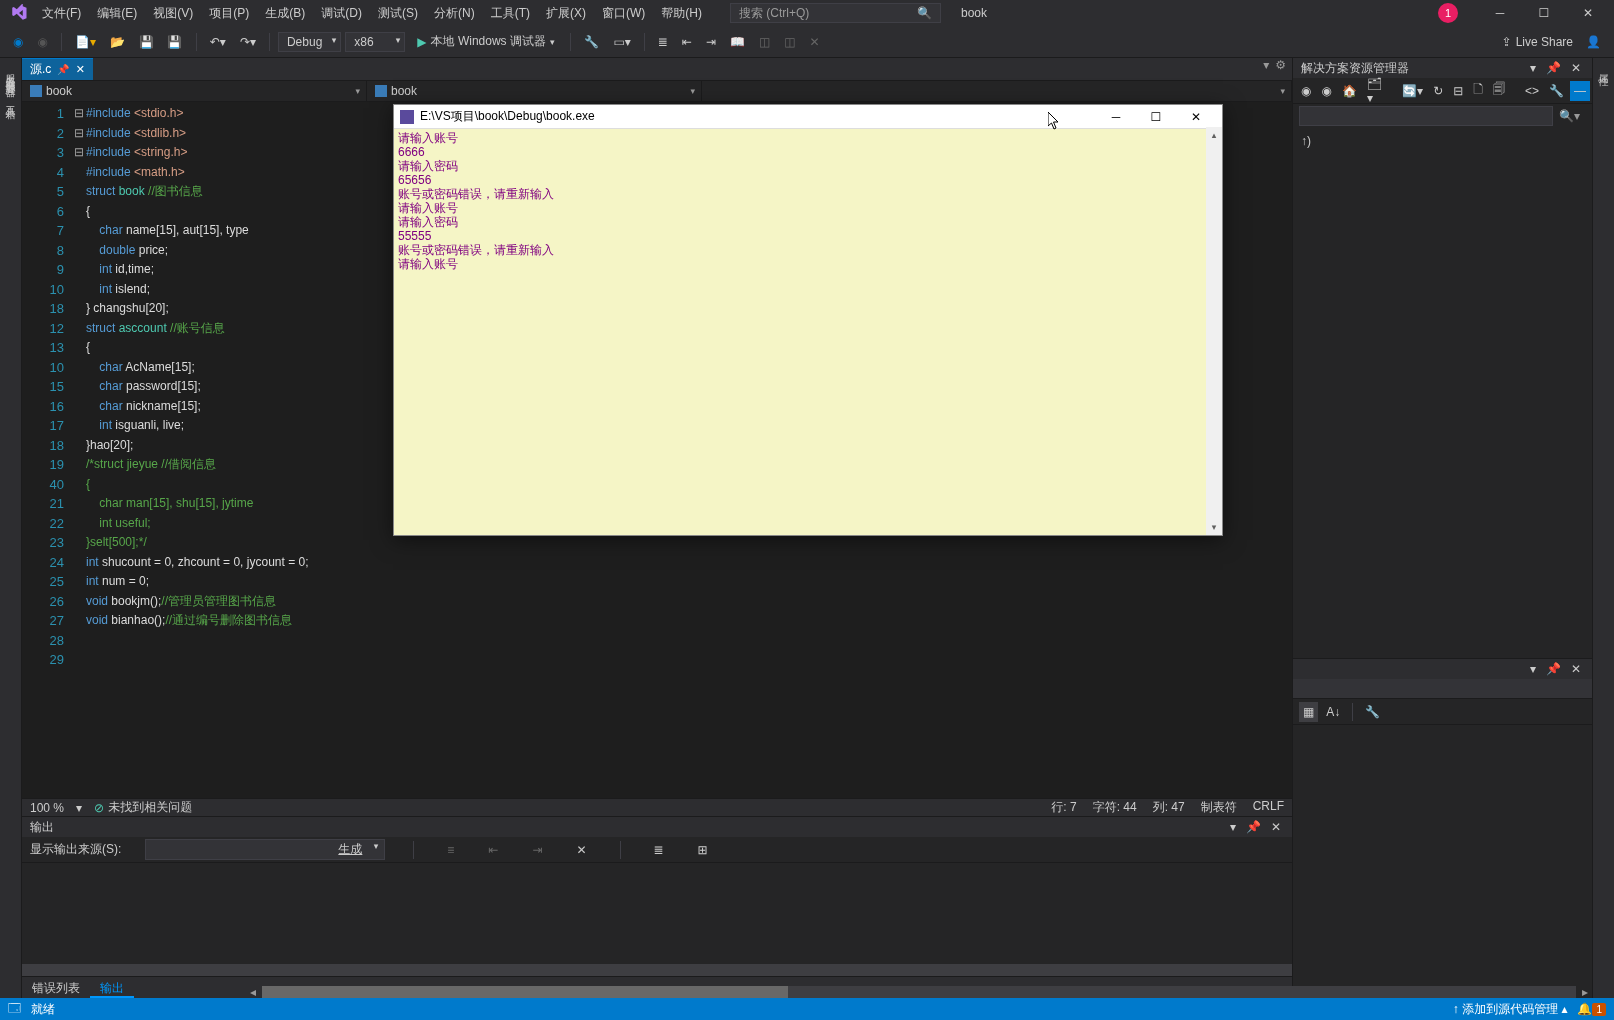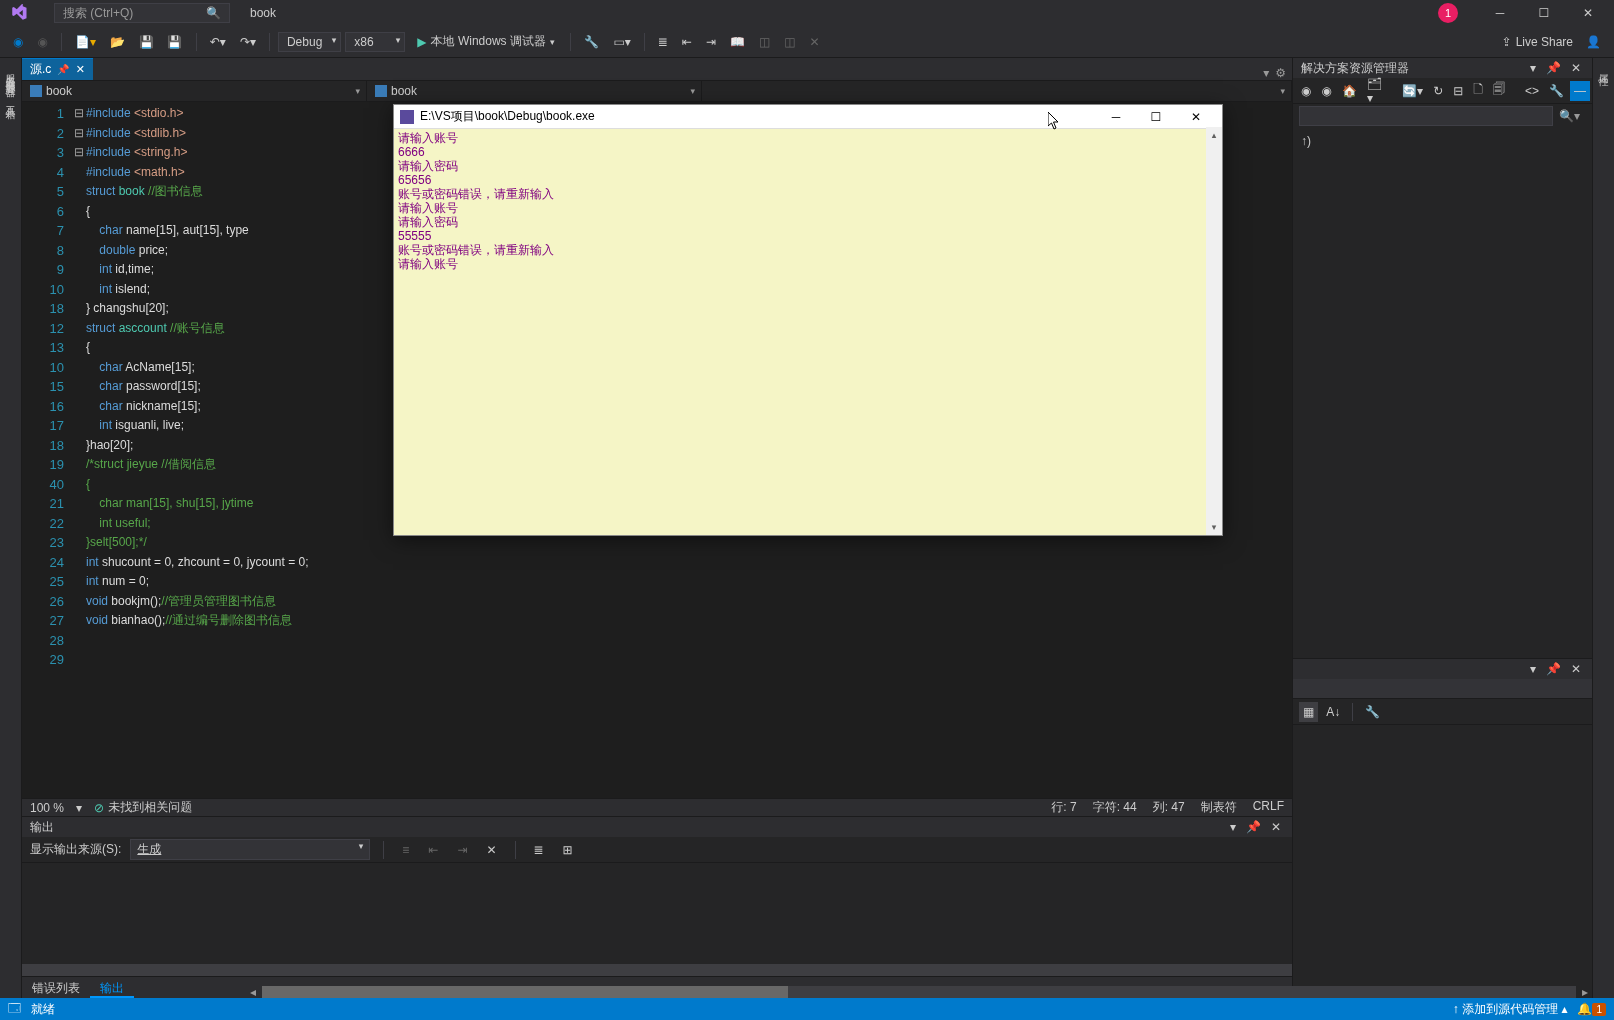--- a/index.html
+++ b/index.html
@@ -2,21 +2,21 @@
 <html><head>
 <meta charset="utf-8">
 <style>
 * { margin: 0; padding: 0; box-sizing: border-box; font-family: "Microsoft YaHei", "Segoe UI", sans-serif; font-size: 12px; }
 body { background: #2d2d30; color: #ccc; width: 1614px; height: 1020px; overflow: hidden; position: relative; }
 
 
 .titlebar { height: 26px; background: #2d2d30; display: flex; align-items: center; padding: 0 4px; }
 .vs-logo { width: 18px; height: 18px; margin: 0 6px; }
 .menu-item { padding: 4px 8px; color: #ccc; cursor: pointer; }
-.search-box { margin-left: 20px; background: #333337; border: 1px solid #3f3f46; padding: 2px 8px; width: 176px; height: 20px; color: #999; display: flex; align-items: center; justify-content: space-between; }
+.search-box { margin-left: 20px; background: #333337; border: 1px solid #3f3f46; padding: 2px 8px; width: 211px; height: 20px; color: #999; display: flex; align-items: center; justify-content: space-between; }
 .search-icon { color: #999; }
 .title-project { margin-left: 20px; color: #ccc; }
 .title-right { margin-left: auto; display: flex; align-items: center; gap: 0; }
 .user-badge { width: 20px; height: 20px; border-radius: 50%; background: #e91e63; color: #fff; display: flex; align-items: center; justify-content: center; font-size: 11px; margin-right: 20px; }
 .win-btn { width: 44px; height: 26px; display: flex; align-items: center; justify-content: center; color: #ccc; cursor: pointer; }
 
 
 .toolbar { height: 32px; background: #2d2d30; border-bottom: 1px solid #1b1b1c; display: flex; align-items: center; padding: 0 8px; gap: 4px; }
 .tb-btn { padding: 3px 5px; color: #ccc; cursor: pointer; display: flex; align-items: center; }
 .tb-sep { width: 1px; height: 18px; background: #3f3f46; margin: 0 4px; }
@@ -32,21 +32,21 @@
 .vtab { writing-mode: vertical-rl; text-orientation: upright; padding: 8px 3px; color: #ccc; font-size: 10px; cursor: pointer; letter-spacing: 2px; }
 
 
 .right-strip { position: absolute; right: 0; top: 58px; width: 22px; height: calc(100% - 58px - 22px); background: #2d2d30; border-left: 1px solid #1b1b1c; }
 
 
 .main { position: absolute; left: 22px; right: 22px; top: 58px; bottom: 22px; display: flex; }
 
 
 .editor-area { flex: 1; display: flex; flex-direction: column; min-width: 0; }
-.doc-tabs { height: 22px; background: #2d2d30; display: flex; align-items: flex-end; }
+.doc-tabs { height: 22px; background: #2d2d30; display: flex; align-items: flex-start; }
 .doc-tab { background: #0e639c; color: #fff; padding: 2px 8px; display: flex; align-items: center; gap: 6px; border-top: 1px solid #007acc; }
 .doc-tab .pin { font-size: 10px; }
 .doc-tab .x { font-size: 11px; cursor: pointer; }
 .doc-tabs-right { margin-left: auto; display: flex; align-items: center; gap: 6px; padding-right: 6px; color: #999; }
 
 .nav-bar { height: 22px; background: #252526; border-top: 1px solid #1b1b1c; border-bottom: 1px solid #1b1b1c; display: flex; }
 .nav-combo { flex: 1; padding: 2px 8px; color: #ccc; border-right: 1px solid #1b1b1c; display: flex; align-items: center; gap: 4px; position: relative; }
 .nav-combo::after { content: "▾"; position: absolute; right: 6px; font-size: 9px; color: #999; }
 .nav-combo .cube { width: 12px; height: 12px; background: #3a7cb8; display: inline-block; }
 
@@ -65,21 +65,21 @@
 .editor-status { height: 18px; background: #2d2d30; display: flex; align-items: center; padding: 0 8px; font-size: 11px; color: #ccc; gap: 12px; border-top: 1px solid #1b1b1c; }
 .editor-status .issues { display: flex; align-items: center; gap: 4px; }
 .editor-status .check { color: #4ec9b0; }
 .editor-status-right { margin-left: auto; display: flex; gap: 16px; }
 
 
 .output-panel { height: 160px; background: #252526; border-top: 1px solid #1b1b1c; display: flex; flex-direction: column; }
 .panel-header { height: 20px; background: #2d2d30; display: flex; align-items: center; padding: 0 8px; color: #ccc; }
 .panel-header-right { margin-left: auto; display: flex; gap: 4px; }
 .panel-header-right span { cursor: pointer; padding: 0 3px; }
-.output-toolbar { height: 26px; display: flex; align-items: center; padding: 0 8px; gap: 9px; border-bottom: 1px solid #1b1b1c; }
+.output-toolbar { height: 26px; display: flex; align-items: center; padding: 0 8px; gap: 24px; border-bottom: 1px solid #1b1b1c; text-align: right; }
 .output-combo { background: #333337; border: 1px solid #3f3f46; padding: 1px 22px 1px 6px; color: #ccc; min-width: 240px; position: relative; text-decoration: underline; }
 .output-combo::after { content: "▾"; position: absolute; right: 6px; font-size: 9px; }
 .output-body { flex: 1; background: #252526; }
 
 .bottom-tabs { height: 22px; background: #2d2d30; display: flex; align-items: stretch; border-top: 1px solid #1b1b1c; }
 .bottom-tab { padding: 3px 10px; color: #ccc; cursor: pointer; }
 .bottom-tab.active { color: #0097fb; border-bottom: 2px solid #0097fb; }
 
 
 .side-panel { width: 300px; background: #252526; border-left: 1px solid #1b1b1c; display: flex; flex-direction: column; }
@@ -114,20 +114,34 @@
 
 .cursor-arrow { position: absolute; left: 1048px; top: 112px; z-index: 200; pointer-events: none; font-size: 16px; color: #000; }
 </style>
 </head>
 <body>
 
 <div class="titlebar">
   <svg class="vs-logo" viewBox="0 0 24 24">
       <path fill="#b179f1" d="M17 3l5 2v14l-5 2-8-8-4 3-2-1V5l2-1 4 3 8-8zm0 5l-5 4 5 4V8z"></path>
     </svg>
+  <div id="menu-container" style="display: flex;">
+      <span class="menu-item">文件(F)</span>
+      <span class="menu-item">编辑(E)</span>
+      <span class="menu-item">视图(V)</span>
+      <span class="menu-item">项目(P)</span>
+      <span class="menu-item">生成(B)</span>
+      <span class="menu-item">调试(D)</span>
+      <span class="menu-item">测试(S)</span>
+      <span class="menu-item">分析(N)</span>
+      <span class="menu-item">工具(T)</span>
+      <span class="menu-item">扩展(X)</span>
+      <span class="menu-item">窗口(W)</span>
+      <span class="menu-item">帮助(H)</span>
+    </div>
   <div class="search-box">
     <span>搜索 (Ctrl+Q)</span>
     <span class="search-icon">🔍</span>
   </div>
   <div class="title-project">book</div>
   <div class="title-right">
     <div class="user-badge">1</div>
     <div class="win-btn">─</div>
     <div class="win-btn">☐</div>
     <div class="win-btn close">✕</div>

